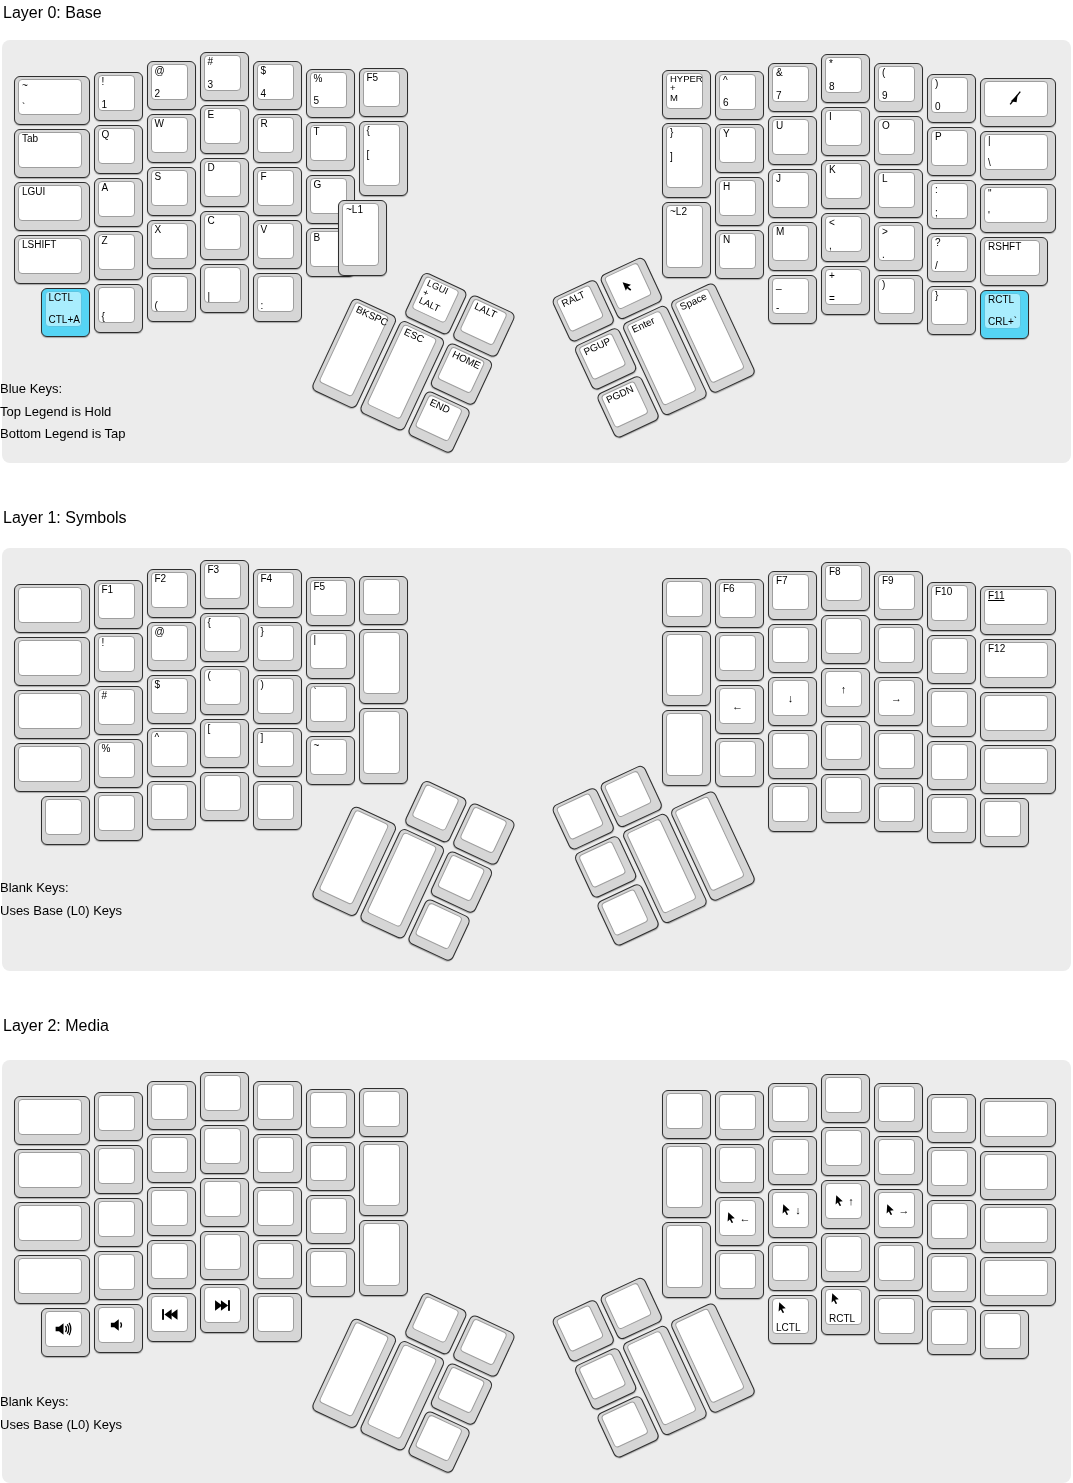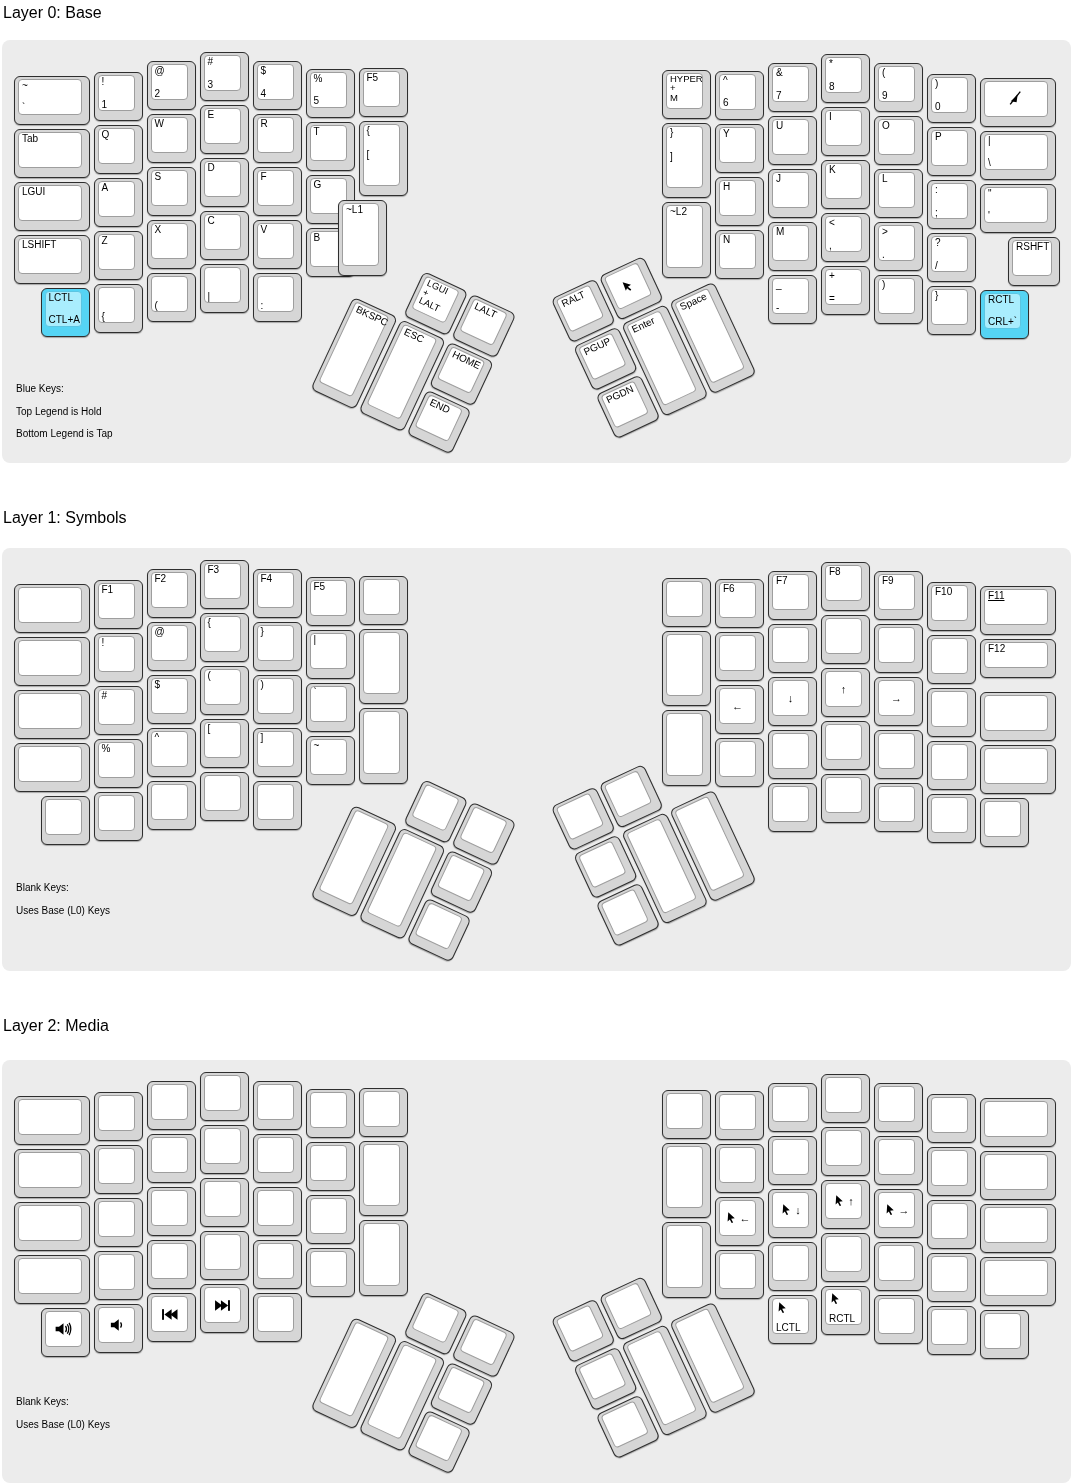--- a/index.html
+++ b/index.html
@@ -2,21 +2,21 @@
 <html><head>
 <meta charset="utf-8">
 <style>
   html,body{margin:0;padding:0;background:#fff;}
   body{position:relative;width:1073px;height:1483px;overflow:hidden;
        font-family:"Liberation Sans","DejaVu Sans",sans-serif;color:#000;}
   .heading{position:absolute;left:3px;font-size:16px;color:#000;white-space:nowrap;}
   #h0{top:4px;} #h1{top:509px;} #h2{top:1017px;}
   .panel{position:absolute;left:2px;width:1069px;height:423px;background:#ececec;border-radius:8px;}
   #panel0{top:40px;} #panel1{top:548px;} #panel2{top:1060px;}
-  .note{position:absolute;left:16px;font-size:10px;line-height:22.5px;}
+  .note{position:absolute;left:0;font-size:13px;line-height:22.5px;}
   #note0{top:378px;} #note1{top:877px;} #note2{top:1391px;}
   .kb{position:absolute;left:0;top:0;}
   .key{position:absolute;background:#d6d6d6;border:1px solid #2e2e2e;border-radius:6px;
        box-sizing:border-box;box-shadow:0 1px 1px rgba(0,0,0,.3);}
   .face{position:absolute;left:3px;top:2px;right:7px;bottom:9px;background:#fff;
         border:1px solid #9e9e9e;border-radius:4px;overflow:visible;}
   .key.blue{background:#55d4f4;}
   .key.blue .face{background:#a9edfd;border-color:#5cc5e2;}
   .lt{position:absolute;top:0;left:3px;font-size:10px;line-height:11.5px;white-space:nowrap;}
   .lt.multi{font-size:9.5px;line-height:9.5px;}
@@ -480,21 +480,21 @@
       </div>
     </div>
     <div class="key" style="left: 980px; top: 183.85px; width: 75.5px; height: 49px;">
       <div class="face">
         <div class="lt">
           <span style="display: block;">"</span>
         </div>
         <div class="lb"><span>'</span></div>
       </div>
     </div>
-    <div class="key" style="left: 1008px; top: 236.85px; width: 52px; height: 49px; padding-left: 44px;">
+    <div class="key" style="left: 980px; top: 236.85px; width: 68px; height: 49px; padding-left: 44px;">
       <div class="face">
         <div class="lt">
           <span style="display: block;">RSHFT</span>
         </div>
       </div>
     </div>
     <div class="key blue" style="left: 980px; top: 289.85px; width: 49px; height: 49px;">
       <div class="face">
         <div class="lt">
           <span style="display: block;">RCTL</span>
@@ -897,21 +897,21 @@
     <div class="key" style="left: 927px; top: 794.14px; width: 49px; height: 49px;">
       <div class="face"></div>
     </div>
     <div class="key" style="left: 980px; top: 585.85px; width: 75.5px; height: 49px;">
       <div class="face">
         <div class="lt">
           <span style="display: block; text-decoration: underline;">F11</span>
         </div>
       </div>
     </div>
-    <div class="key" style="left: 980px; top: 638.85px; width: 75.5px; height: 39px;">
+    <div class="key" style="left: 980px; top: 638.85px; width: 75.5px; height: 49px;">
       <div class="face">
         <div class="lt">
           <span style="display: block;">F12</span>
         </div>
       </div>
     </div>
     <div class="key" style="left: 980px; top: 691.85px; width: 75.5px; height: 49px;">
       <div class="face"></div>
     </div>
     <div class="key" style="left: 980px; top: 744.85px; width: 75.5px; height: 49px;">

